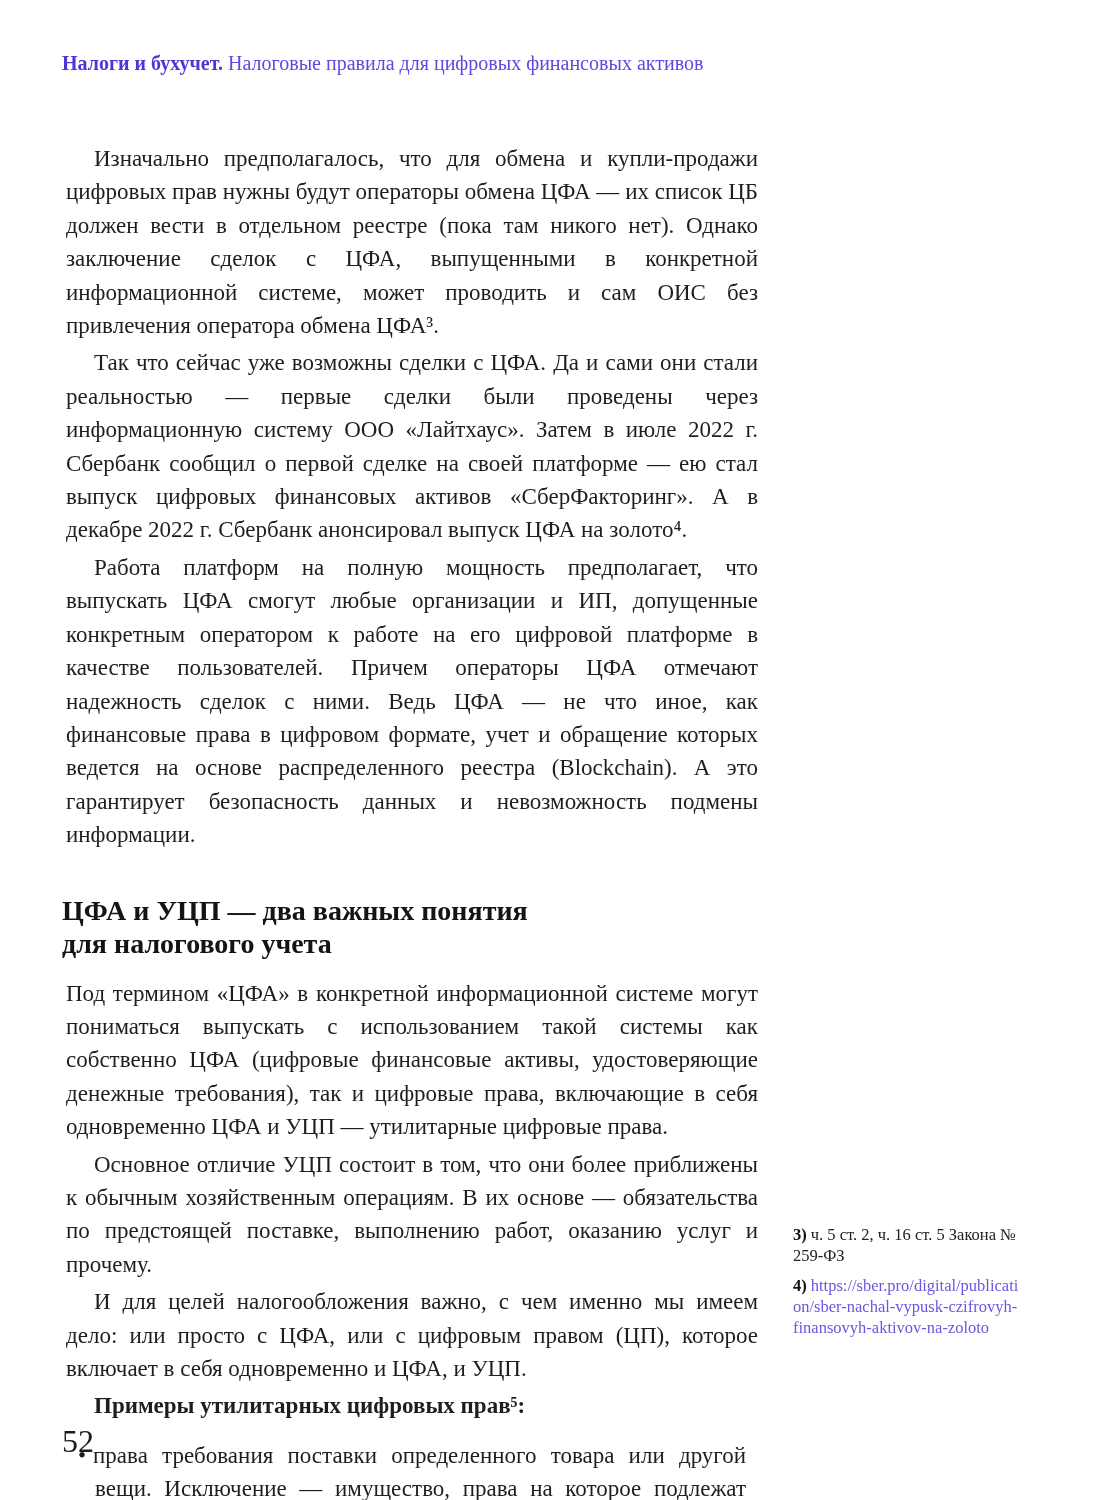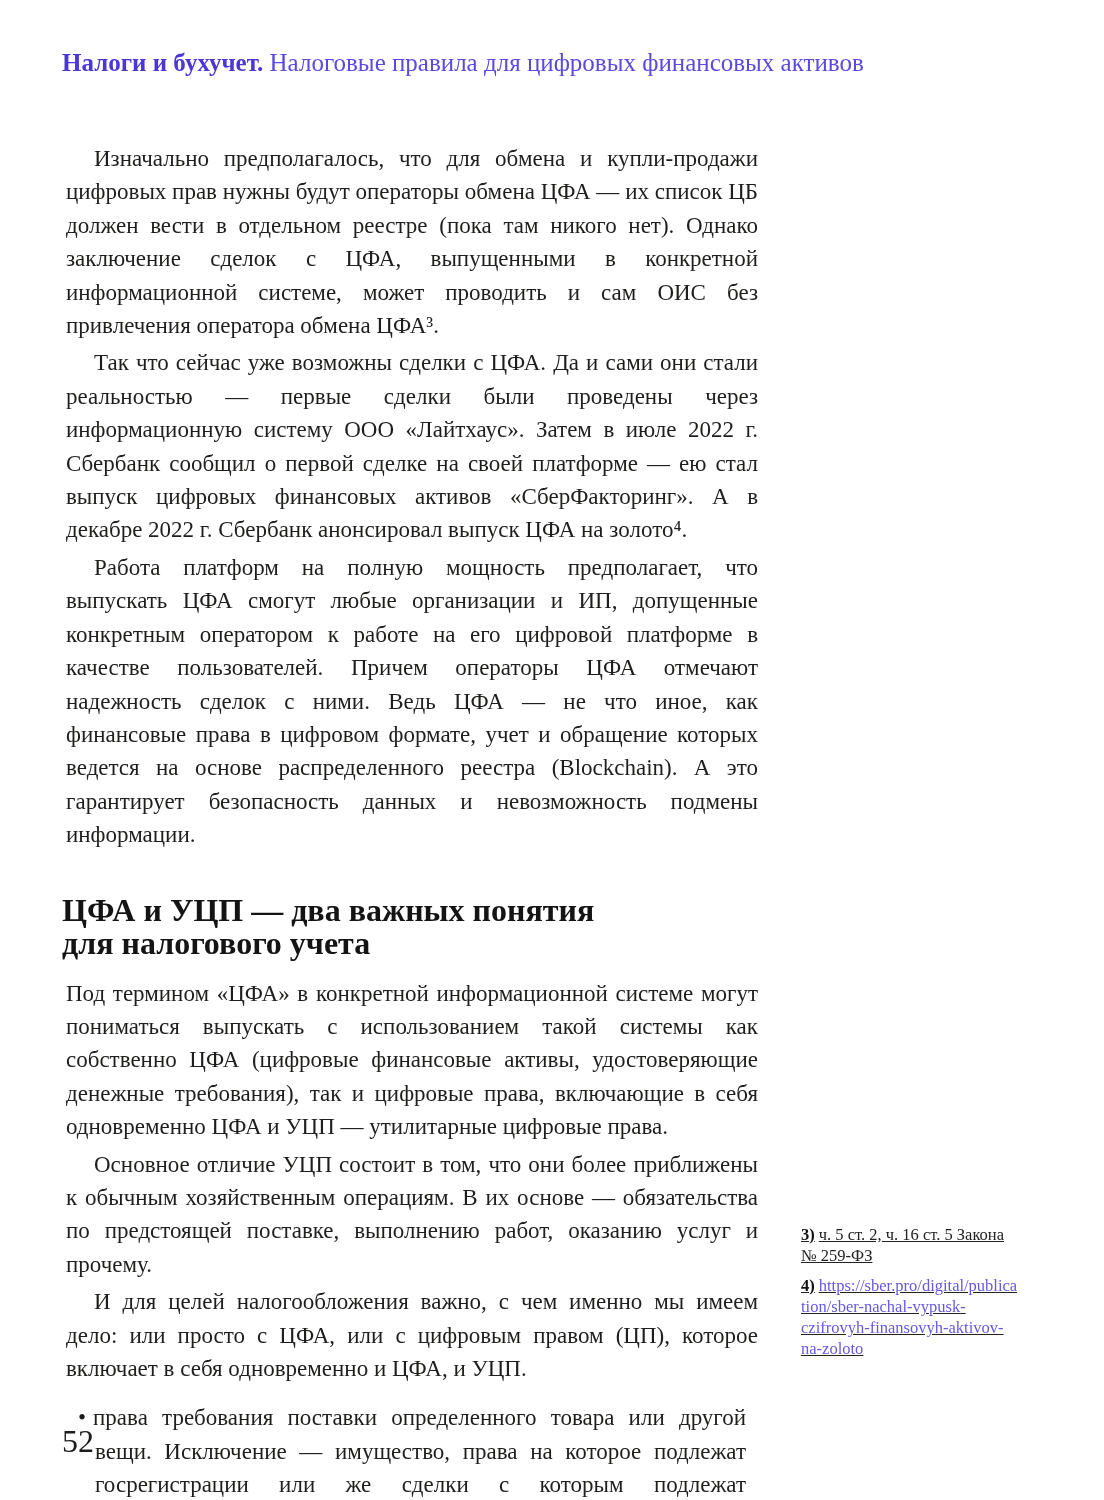--- a/index.html
+++ b/index.html
@@ -13,48 +13,48 @@
     position:relative;
     width:1104px;height:1500px;
     background:#ffffff;
     font-family:"Liberation Serif","DejaVu Serif",serif;
     color:var(--ink);
     overflow:hidden;
   }
   
   .runhead{
     position:absolute;left:62px;top:50px;width:980px;
-    font-size:25px;line-height:26px;white-space:nowrap;
+    font-size:20px;line-height:26px;white-space:nowrap;
   }
   .runhead .rubric{font-weight:bold;color:var(--violet-bold);}
   .runhead .title{color:var(--violet);}
   
   .body-col{
     position:absolute;left:62px;top:138px;width:700px;
     font-size:23px;line-height:33.4px;
     text-align:justify;
     hyphens:auto;
   }
   .body-col p{margin:4px;text-indent:28px;}
   .body-col p.flush{text-indent:0;}
   .body-col p.lead-bold{font-weight:bold;}
   h2.section{
-    font-size:32px;line-height:33px;font-weight:bold;color:#141414;
+    font-size:28px;line-height:33px;font-weight:bold;color:#141414;
     margin:42px 0 17px 0;text-align:left;white-space:pre-line;text-indent:0;
   }
   ul.bullets{margin:16px;padding:0;list-style:none;}
   ul.bullets li{padding-left:17px;text-indent:-17px;text-align:justify;}
   ul.bullets .dot{padding-right:7px;}
   
   .footnotes{
     position:absolute;left:793px;top:1224px;width:226px;
     font-size:16.5px;line-height:21px;color:#222;
     text-align:left;
   }
-  .footnote{margin:0 0 9px 8px;text-decoration:underline;}
+  .footnote{margin:0 0 9px 0;}
   .fn-marker{font-weight:bold;padding-right:4px;color:#111;}
   .fn-link{color:var(--link);overflow-wrap:anywhere;text-decoration:none;cursor:pointer;}
   
   .page-number{
     position:absolute;left:62px;top:1426px;
     font-size:32px;line-height:30px;color:#1c1c1c;
   }
 </style>
 </head>
 <body>
@@ -71,20 +71,21 @@
     <p>Изначально предполагалось, что для обмена и купли-продажи цифровых прав нужны будут операторы обмена ЦФА — их список ЦБ должен вести в отдельном реестре (пока там никого нет). Однако заключение сделок с ЦФА, выпущенными в конкретной информационной системе, может проводить и сам ОИС без привлечения оператора обмена ЦФА³.</p>
     <p>Так что сейчас уже возможны сделки с ЦФА. Да и сами они стали реальностью — первые сделки были проведены через информационную систему ООО «Лайтхаус». Затем в июле 2022 г. Сбербанк сообщил о первой сделке на своей платформе — ею стал выпуск цифровых финансовых активов «СберФакторинг». А в декабре 2022 г. Сбербанк анонсировал выпуск ЦФА на золото⁴.</p>
     <p>Работа платформ на полную мощность предполагает, что выпускать ЦФА смогут любые организации и ИП, допущенные конкретным оператором к работе на его цифровой платформе в качестве пользователей. Причем операторы ЦФА отмечают надежность сделок с ними. Ведь ЦФА — не что иное, как финансовые права в цифровом формате, учет и обращение которых ведется на основе распределенного реестра (Blockchain). А это гарантирует безопасность данных и невозможность подмены информации.</p>
 
     <h2 class="section">ЦФА и УЦП — два важных понятия
 для налогового учета</h2>
 
     <p class="flush">Под термином «ЦФА» в конкретной информационной системе могут пониматься выпускать с использованием такой системы как собственно ЦФА (цифровые финансовые активы, удостоверяющие денежные требования), так и цифровые права, включающие в себя одновременно ЦФА и УЦП — утилитарные цифровые права.</p>
     <p>Основное отличие УЦП состоит в том, что они более приближены к обычным хозяйственным операциям. В их основе — обязательства по предстоящей поставке, выполнению работ, оказанию услуг и прочему.</p>
     <p>И для целей налогообложения важно, с чем именно мы имеем дело: или просто с ЦФА, или с цифровым правом (ЦП), которое включает в себя одновременно и ЦФА, и УЦП.</p>
+    <p class="lead-bold">Примеры утилитарных цифровых прав⁵:</p>
 
     <ul class="bullets">
       <li>
         <span class="dot">•</span><span>права требования поставки определенного товара или другой вещи. Исключение — имущество, права на которое подлежат госрегистрации или же сделки с которым подлежат госрегистрации или нотариальному удостоверению;</span>
       </li>
       <li>
         <span class="dot">•</span><span>сделки требования выполнения работ;</span>
       </li>
       <li>
         

